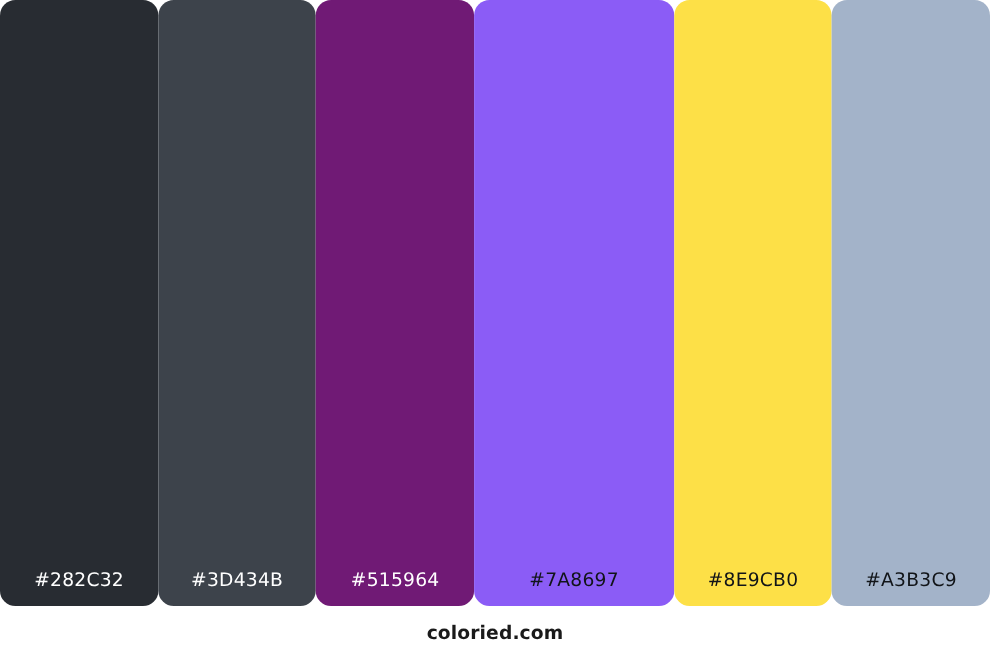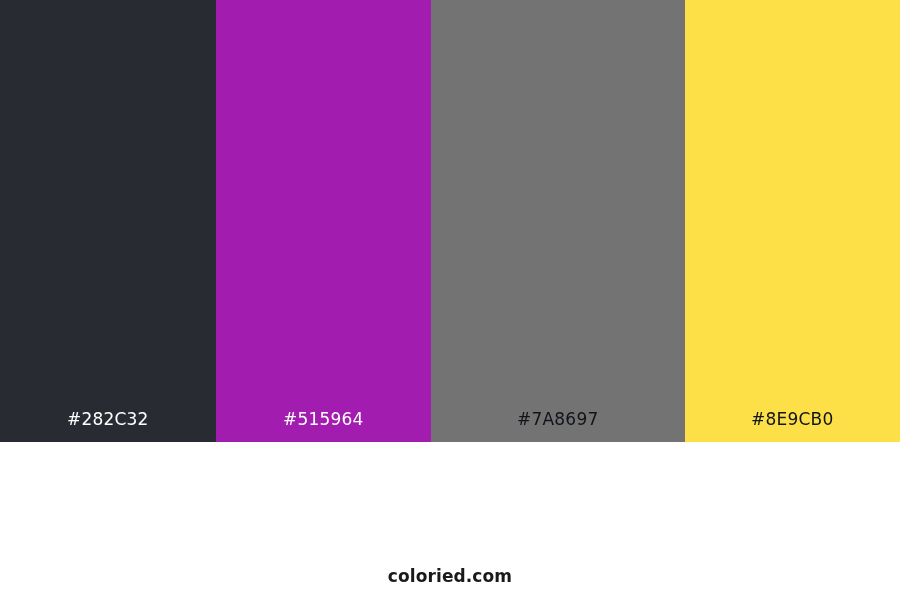--- a/index.html
+++ b/index.html
@@ -26,23 +26,24 @@
   #swatch-strip {
     display: flex;
     flex-direction: row;
     width: 900px;
     height: 551px;
     flex: 0 0 551px;
   }
 
   .swatch {
     flex: 1 1 0;
-    height: 442px;
+    height: 551px;
     position: relative;
     display: block;
+    border-radius: 14px;
   }
 
   .swatch-label {
     position: absolute;
     left: 0;
     right: 0;
     bottom: 13px;
     text-align: center;
     font-size: 17px;
     line-height: 20px;
@@ -75,28 +76,34 @@
 </style>
 </head>
 <body>
 
 <div id="palette-page">
 
   <div id="swatch-strip">
       <div class="swatch light-text" style="background-color: rgb(40, 44, 50);">
         <span class="swatch-label">#282C32</span>
       </div>
-      <div class="swatch light-text" style="background-color: #a21caf;">
+      <div class="swatch light-text" style="background-color: rgb(61, 67, 75);">
+        <span class="swatch-label">#3D434B</span>
+      </div>
+      <div class="swatch light-text" style="background-color: #701a75;">
         <span class="swatch-label">#515964</span>
       </div>
-      <div class="swatch dark-text" style="background-color: #737373; padding-left: 38px;">
+      <div class="swatch dark-text" style="background-color: #8b5cf6; padding-left: 38px;">
         <span class="swatch-label">#7A8697</span>
       </div>
       <div class="swatch dark-text" style="background-color: #fde047;">
         <span class="swatch-label">#8E9CB0</span>
+      </div>
+      <div class="swatch dark-text" style="background-color: rgb(163, 179, 201);">
+        <span class="swatch-label">#A3B3C9</span>
       </div>
     </div>
 
   <div id="footer-bar">
     <span id="footer-brand">coloried.com</span>
   </div>
 
 </div>
 
 </body></html>

